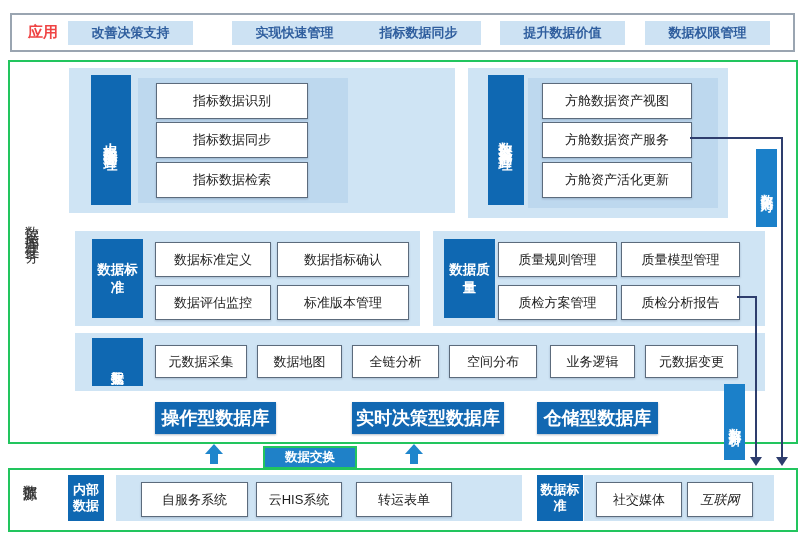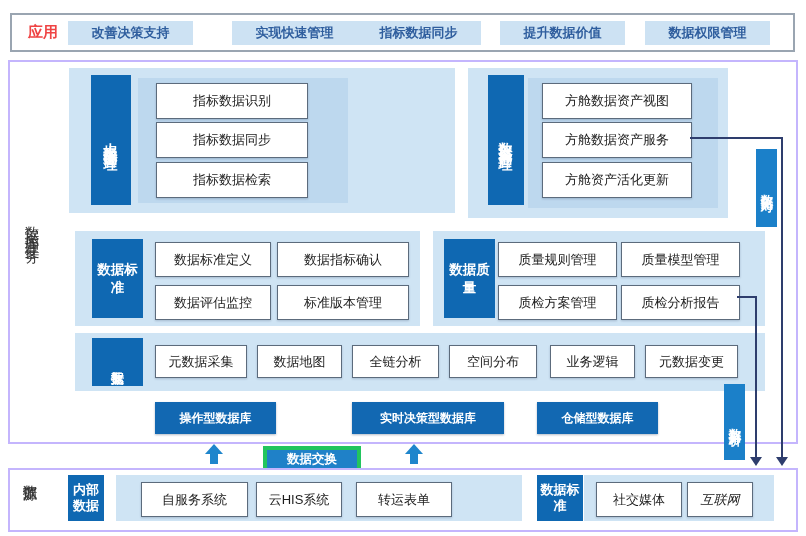--- a/index.html
+++ b/index.html
@@ -8,44 +8,44 @@
     font-family:"Liberation Sans","DejaVu Sans",sans-serif;
     overflow:hidden;
   }
   .abs{position:absolute;}
   
   .appstrip{border:2px solid #9aa5b1;background:#fff;}
   .applabel{font-size:15px;font-weight:bold;color:#ef4444;display:flex;align-items:center;}
   .appbox{background:#cde2f3;color:#2f5e9e;font-size:13px;font-weight:bold;
           display:flex;align-items:center;justify-content:center;}
   
-  .section{border:2px solid #c4b5fd;background:#fff;}
+  .section{border:2px solid #22c55e;background:#fff;}
   .panel{background:#cfe4f4;}
   .inner{background:#bdd8ee;}
   
   .bluelabel{background:#0f68b2;color:#fff;font-weight:bold;
              display:flex;align-items:center;justify-content:center;text-align:center;}
-  .dbbox{background:#1268b2;color:#fff;font-size:12px;font-weight:bold;
+  .dbbox{background:#1268b2;color:#fff;font-size:18px;font-weight:bold;
          display:flex;align-items:center;justify-content:center;box-shadow:0 1px 2px rgba(40,60,90,.35);}
   
   .wbox{background:#fff;border:1px solid #5c6b7c;color:#1c1c1c;font-size:13px;
         display:flex;align-items:center;justify-content:center;
         box-shadow:0 1px 2px rgba(60,80,110,.28);}
   
   .vtext{writing-mode:vertical-lr;text-orientation:upright;letter-spacing:3px;line-height:1;}
   .sidelabel{color:#333;font-size:14.5px;letter-spacing:4px;writing-mode:vertical-lr;text-orientation:upright;}
   .tag{background:#1b80c9;color:#fff;font-size:12.5px;font-weight:bold;
        writing-mode:vertical-lr;text-orientation:upright;letter-spacing:2px;
        display:flex;align-items:center;justify-content:center;}
   
   .hline,.vline{background:#2e3d6d;}
   .downarrow{width:0;height:0;border-left:6px solid transparent;border-right:6px solid transparent;border-top:9px solid #2e3d6d;}
   .uphead{width:0;height:0;border-left:9px solid transparent;border-right:9px solid transparent;border-bottom:10px solid #1f86cc;}
   .upstem{background:#1f86cc;}
-  .exchange{background:#1f81c8;border:4px solid #22c55e;color:#fff;font-size:12.5px;font-weight:bold;
+  .exchange{background:#1f81c8;border:2px solid #22c55e;color:#fff;font-size:12.5px;font-weight:bold;
             display:flex;align-items:center;justify-content:center;}
   .watermark{font-size:34px;font-weight:bold;color:#12a96f;letter-spacing:1px;
              text-shadow:1px 1px 0 rgba(0,90,60,.35);opacity:.95;}
 </style>
 </head>
 <body>
 
 <div id="stage">
 
   <div class="abs appstrip" style="left:10px;top:13px;width:781px;height:35px;">

